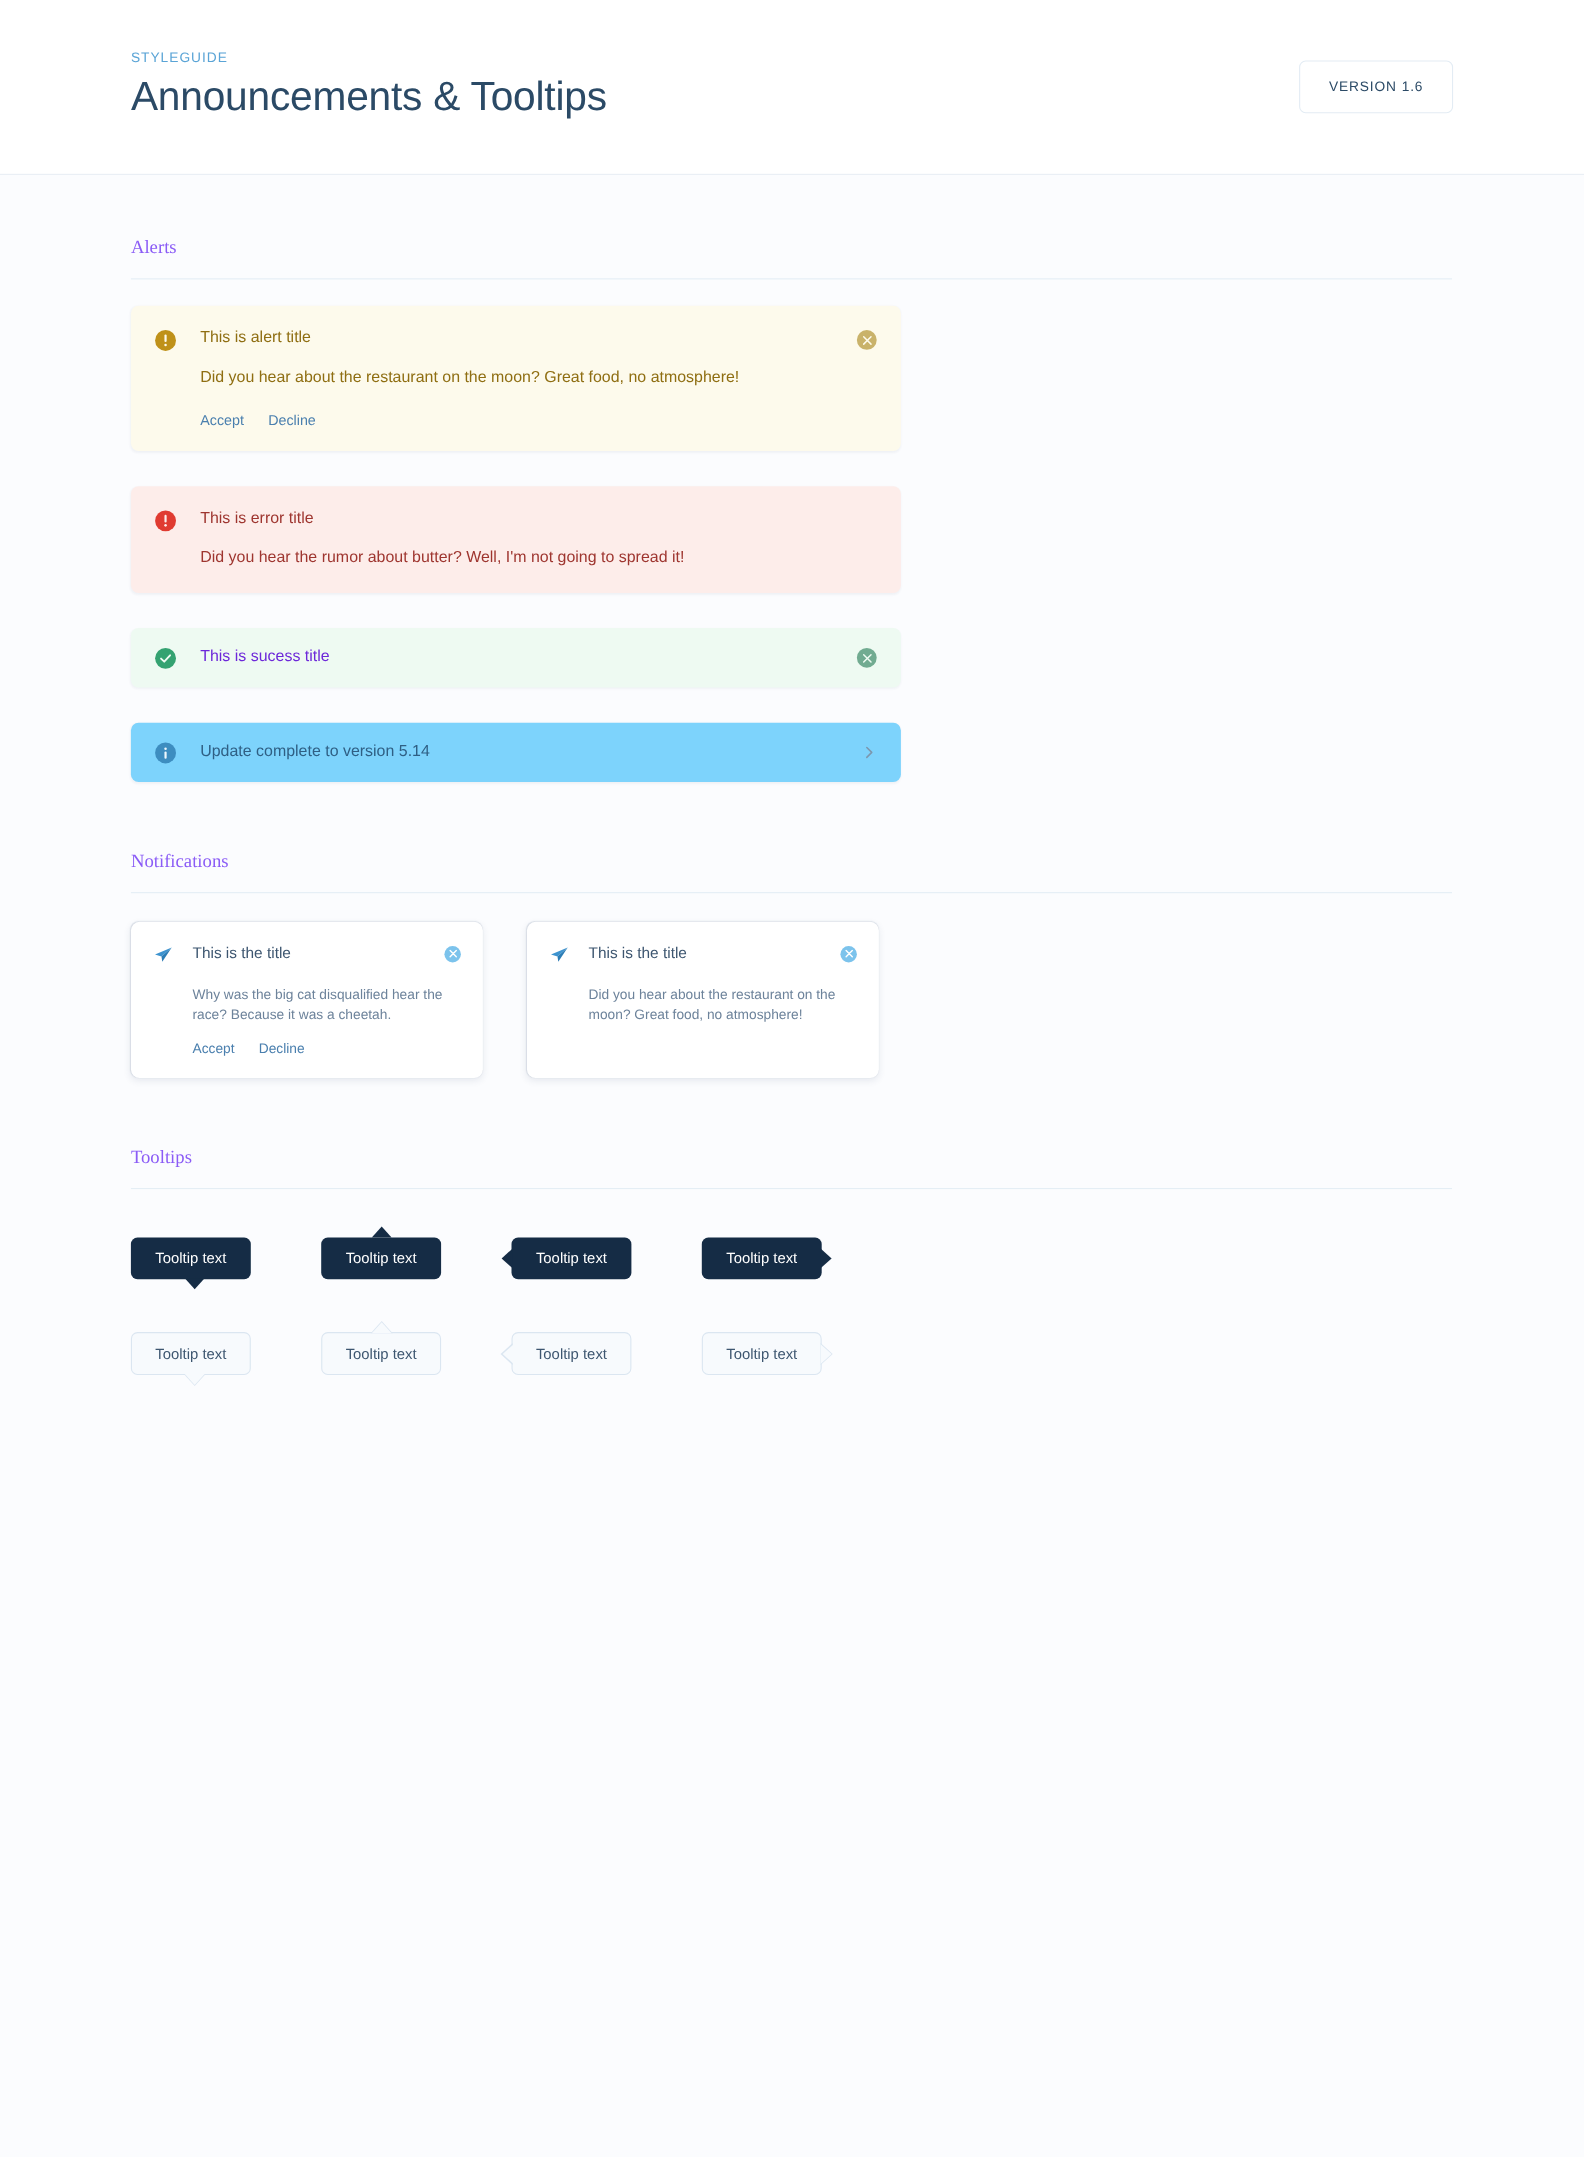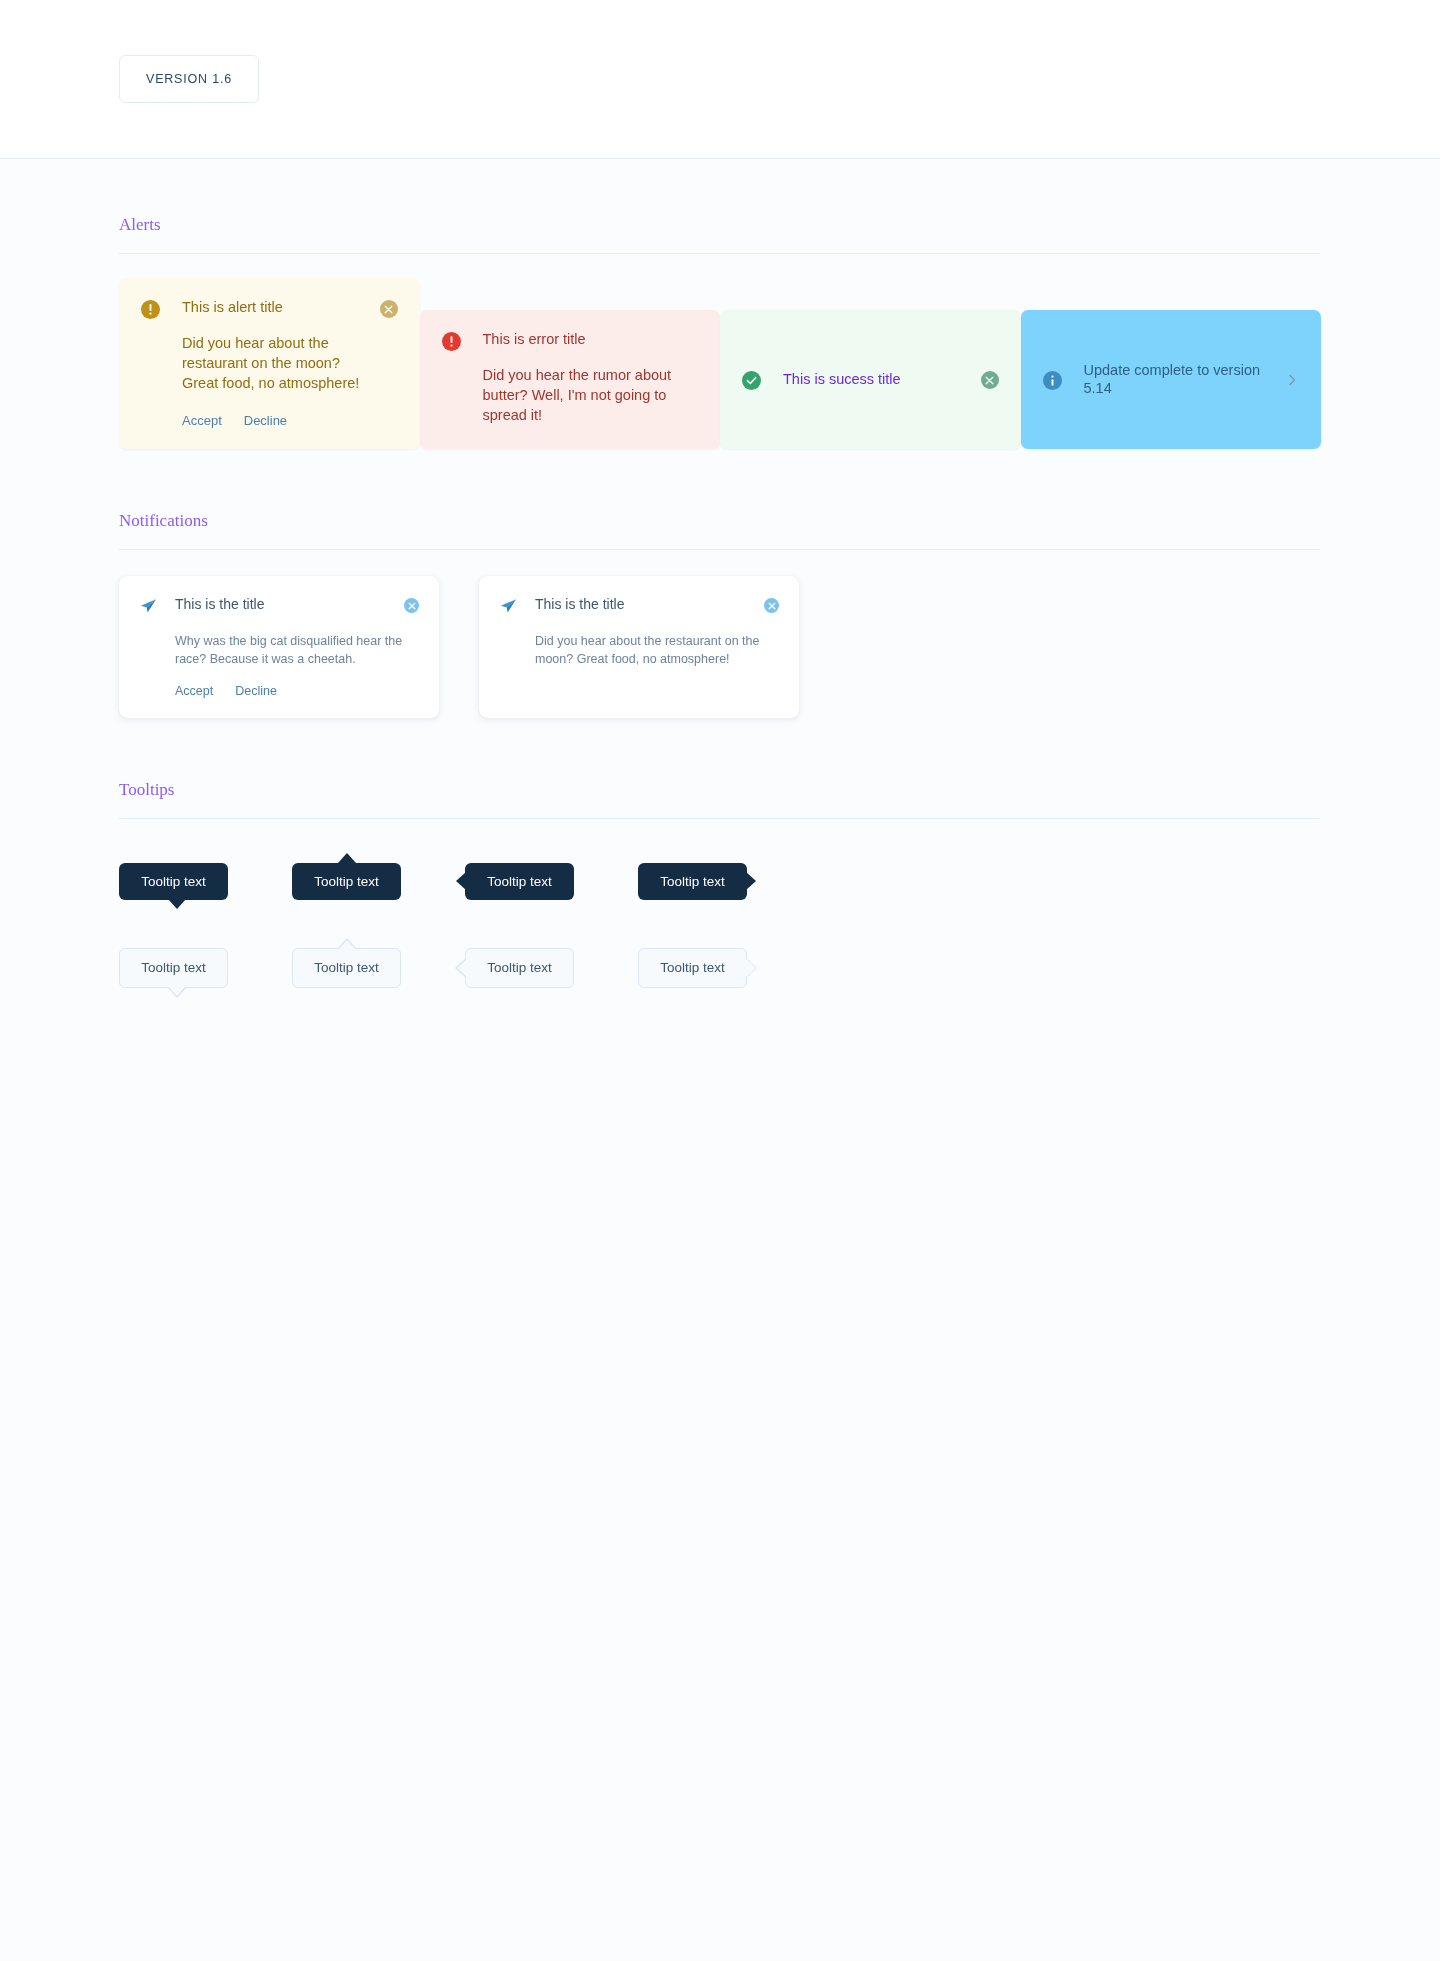--- a/index.html
+++ b/index.html
@@ -77,21 +77,21 @@
     font-family: Liberation Serif, serif;
   }
   .section-rule {
     height: 1px;
     background: #e4eef5;
     width: 1201px;
     margin-bottom: 24px;
   }
 
   
-  .alerts-stack { display: flex; flex-direction: row; }
+  .alerts-stack { display: flex; flex-direction: column; }
 
   .alert {
     width: 700px;
     border-radius: 7px;
     position: relative;
     padding: 21px 22px 21px 22px;
     display: flex;
     align-items: flex-start;
     box-shadow: 0 1px 2px rgba(40,60,90,0.05);
   }
@@ -335,20 +335,24 @@
   }
 
   
   .tt-w1 { min-width: 109px; text-align: center; }
 </style>
 </head>
 <body>
 
 <header class="page-header">
   <div class="header-inner">
+    <div class="header-left">
+      <div class="eyebrow">STYLEGUIDE</div>
+      <h1 class="page-title">Announcements  &amp; Tooltips</h1>
+    </div>
     <div class="version-badge">VERSION 1.6</div>
   </div>
 </header>
 
 <main class="content">
 
   <section class="section">
     <div class="section-title">Alerts</div>
     <div class="section-rule"></div>
 

